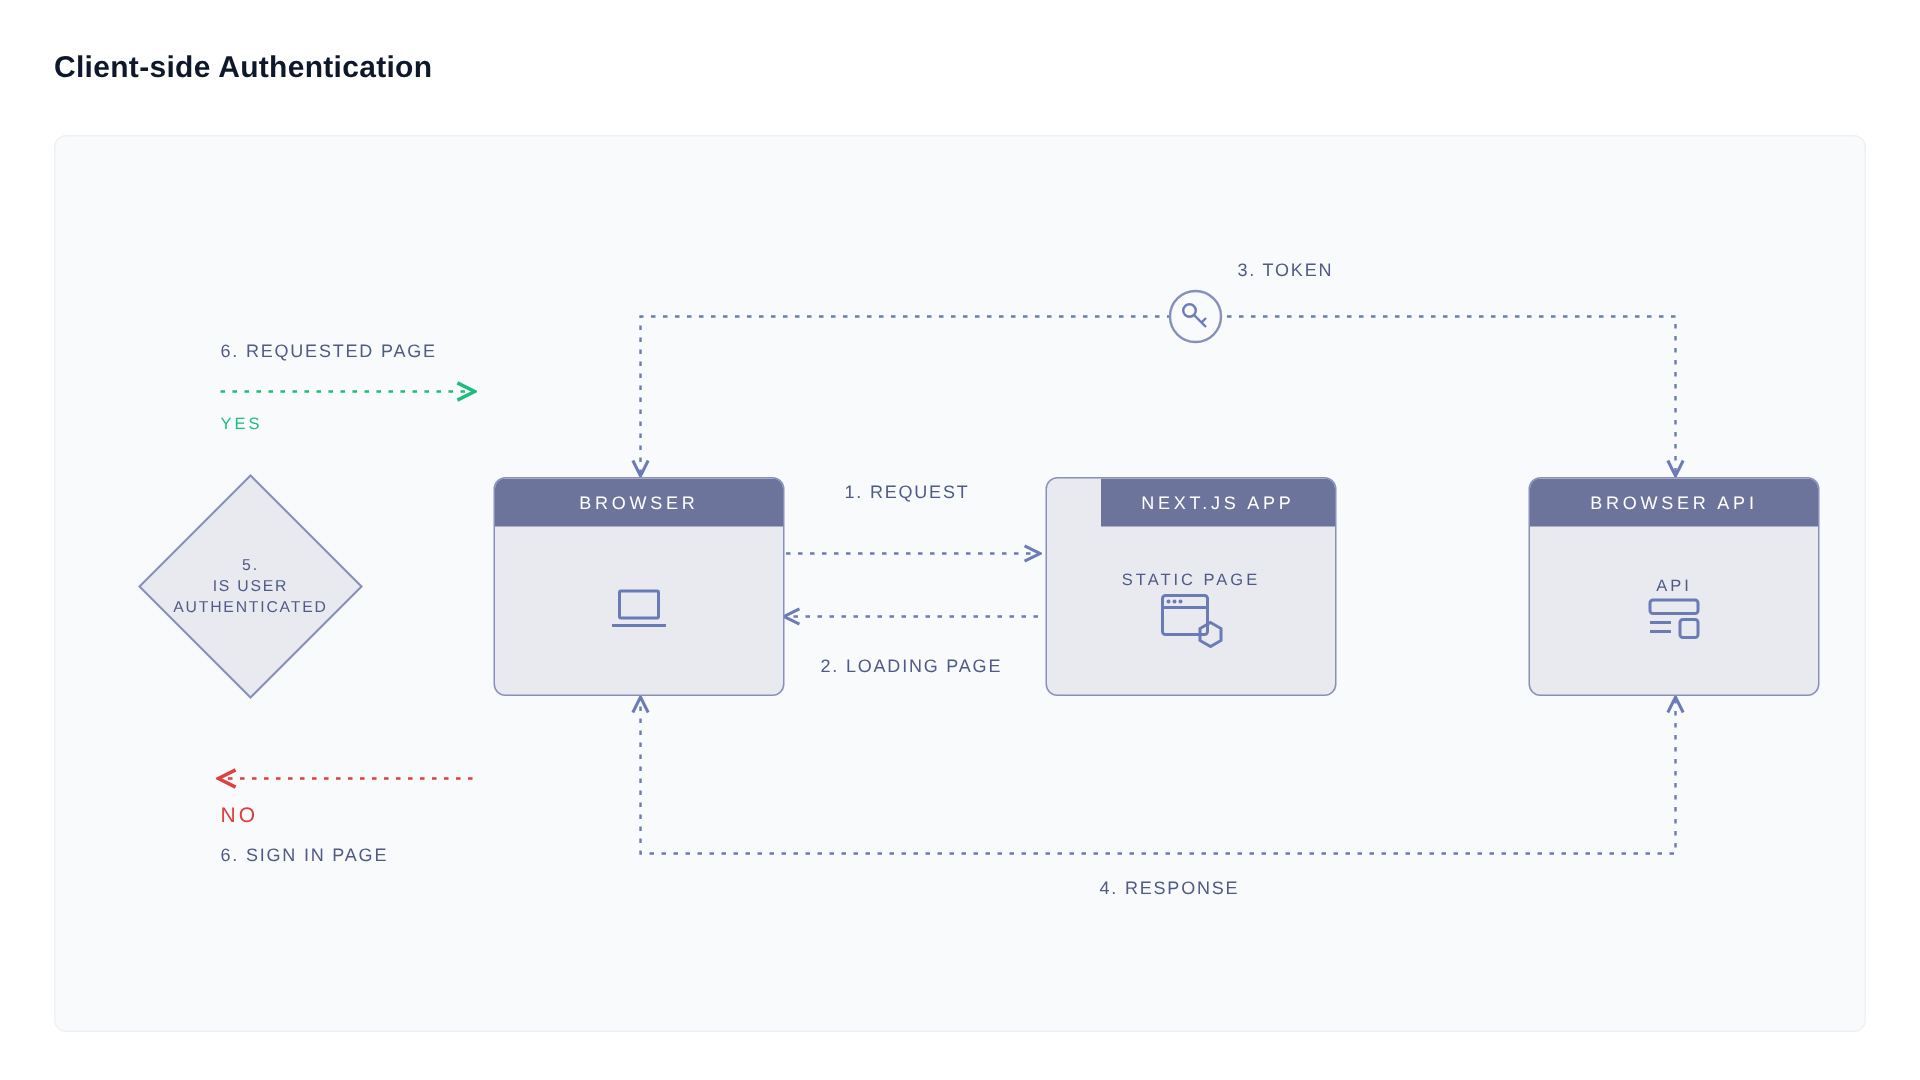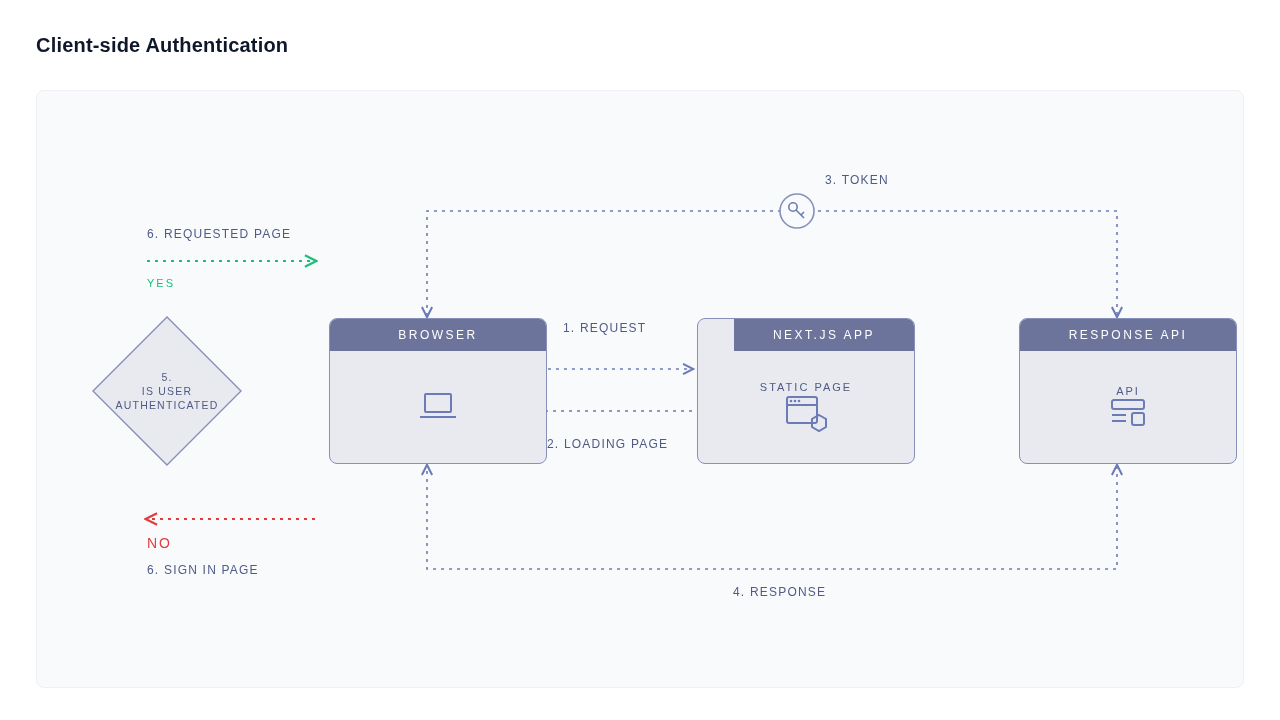--- a/index.html
+++ b/index.html
@@ -41,21 +41,21 @@
     background: var(--canvas-bg);
     border: 1px solid #eef0f5;
     border-radius: 8px;
   }
   .layer {
     position: absolute;
     inset: 0;
   }
   .card {
     position: absolute;
-    width: 218px;
+    width: 194px;
     height: 146px;
     border: 1px solid var(--indigo-400);
     border-radius: 8px;
     background: var(--panel-bg);
     overflow: hidden;
   }
   .card-header {
     height: 32px;
     background: var(--panel-header);
     color: #fff;
@@ -191,21 +191,21 @@
         <line x1="6" y1="12" x2="36" y2="12"></line>
         <circle cx="10" cy="8" r="1.3" fill="#6b7bb6" stroke="none"></circle>
         <circle cx="14" cy="8" r="1.3" fill="#6b7bb6" stroke="none"></circle>
         <circle cx="18" cy="8" r="1.3" fill="#6b7bb6" stroke="none"></circle>
         <polygon points="38,22 45,26 45,34 38,38 31,34 31,26"></polygon>
       </svg>
     </div>
   </div>
 
   <div class="card" style="left:982px; top:227px;">
-    <div class="card-header">RESPONSE API</div>
+    <div class="card-header">BROWSER API</div>
     <div class="card-body">
       <div class="card-sub">API</div>
       <svg class="icon-svg" width="44" height="32">
         <rect x="6" y="3" width="32" height="9" rx="2"></rect>
         <line x1="6" y1="18" x2="20" y2="18"></line>
         <line x1="6" y1="24" x2="20" y2="24"></line>
         <rect x="26" y="16" width="12" height="12" rx="2"></rect>
       </svg>
     </div>
   </div>

